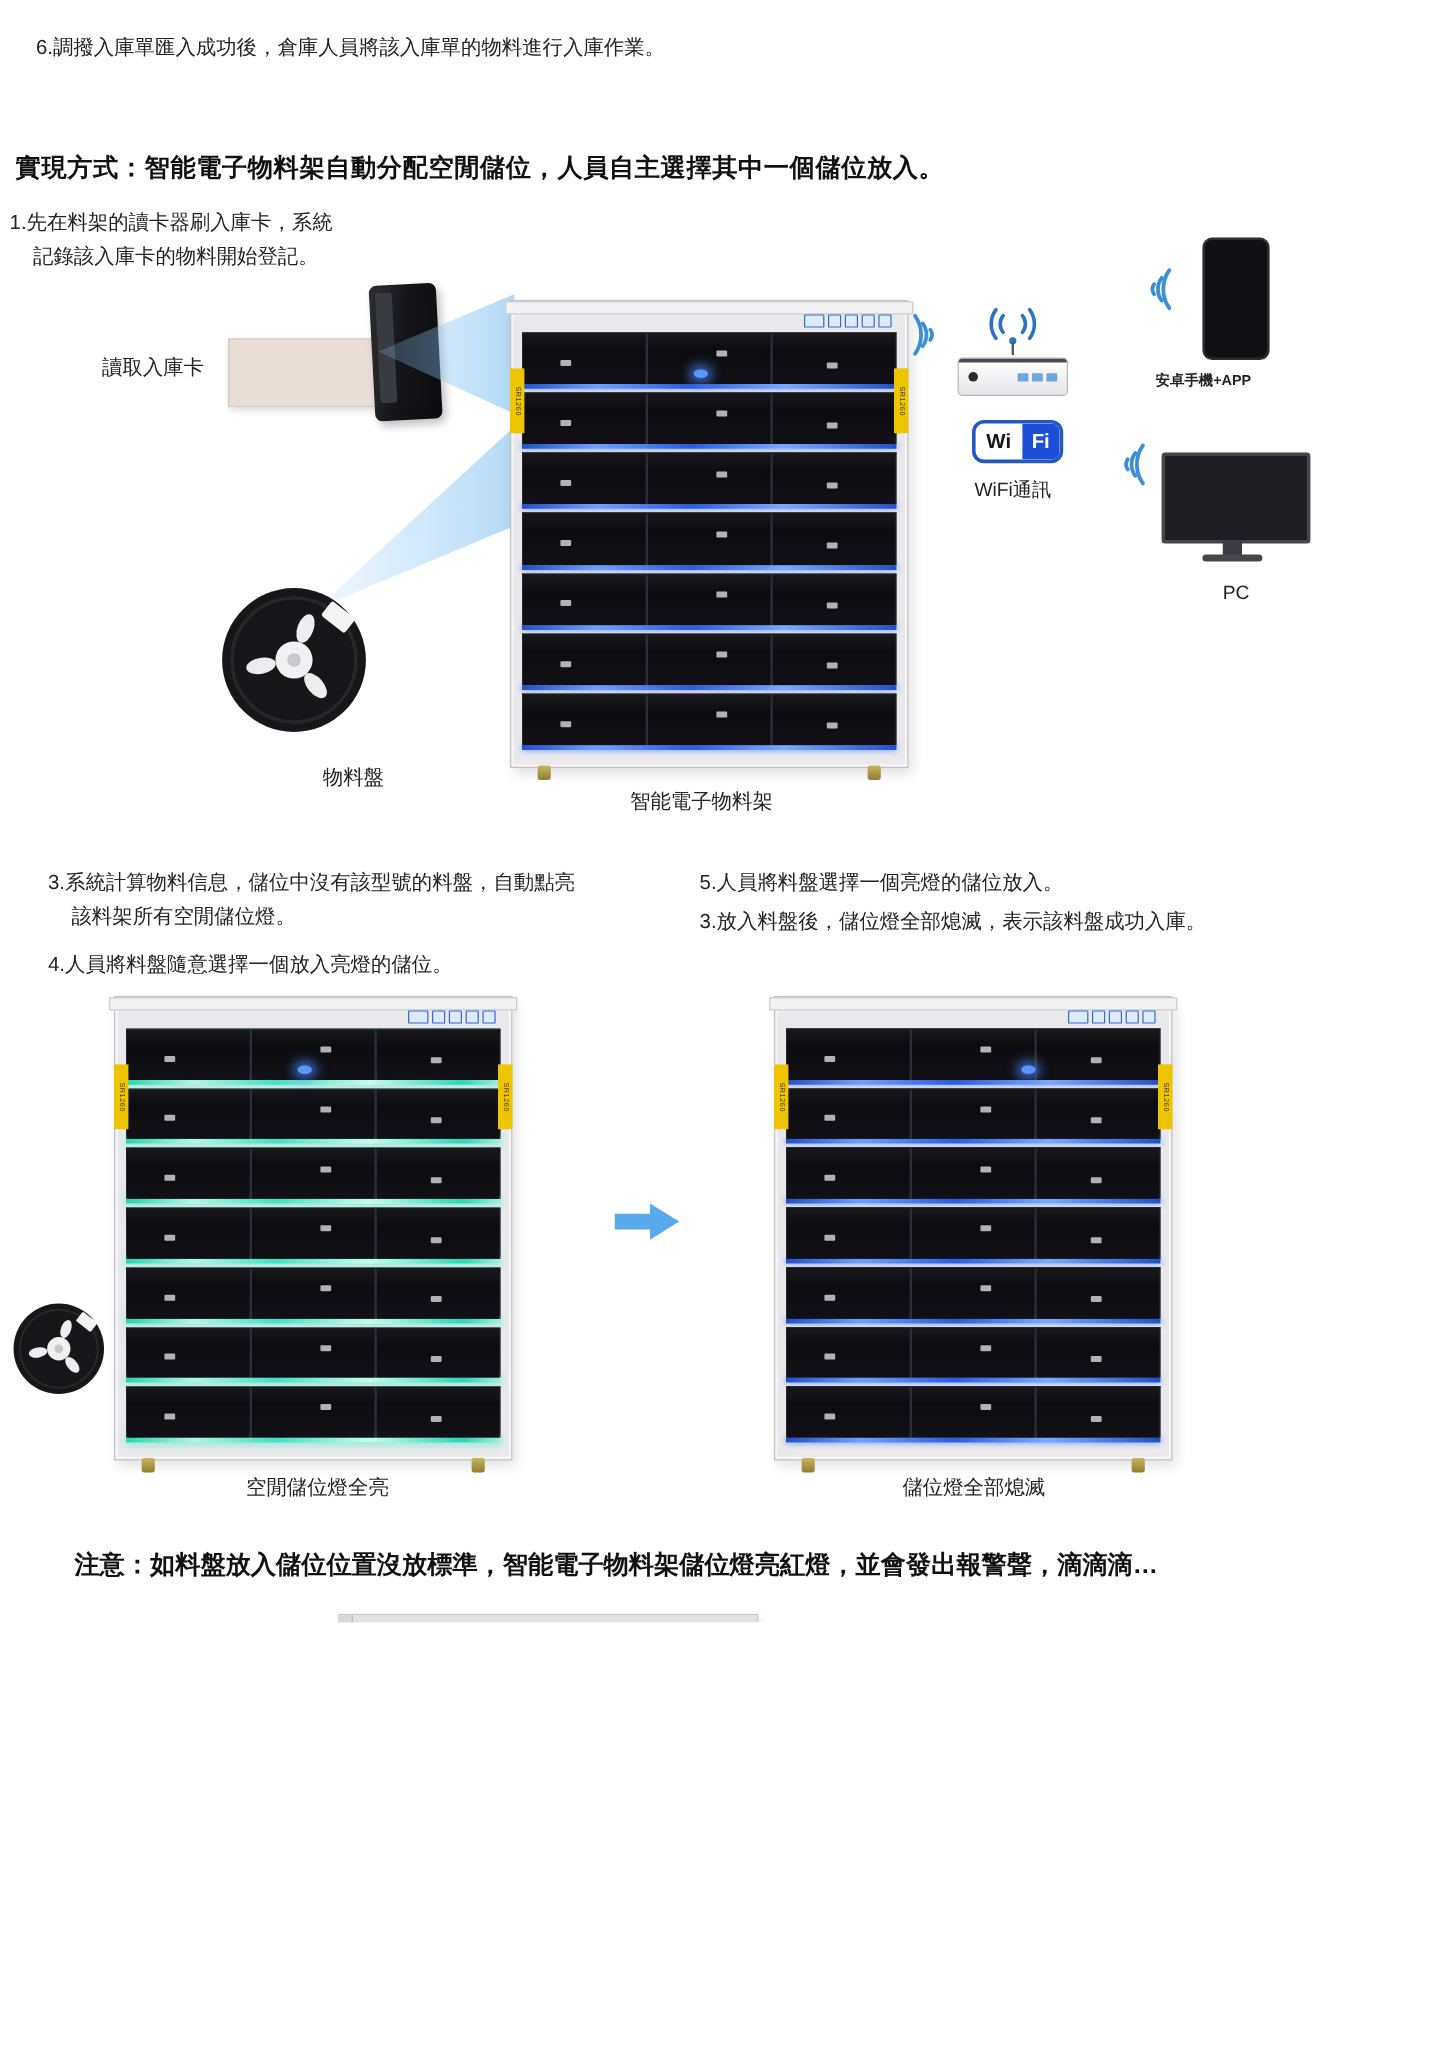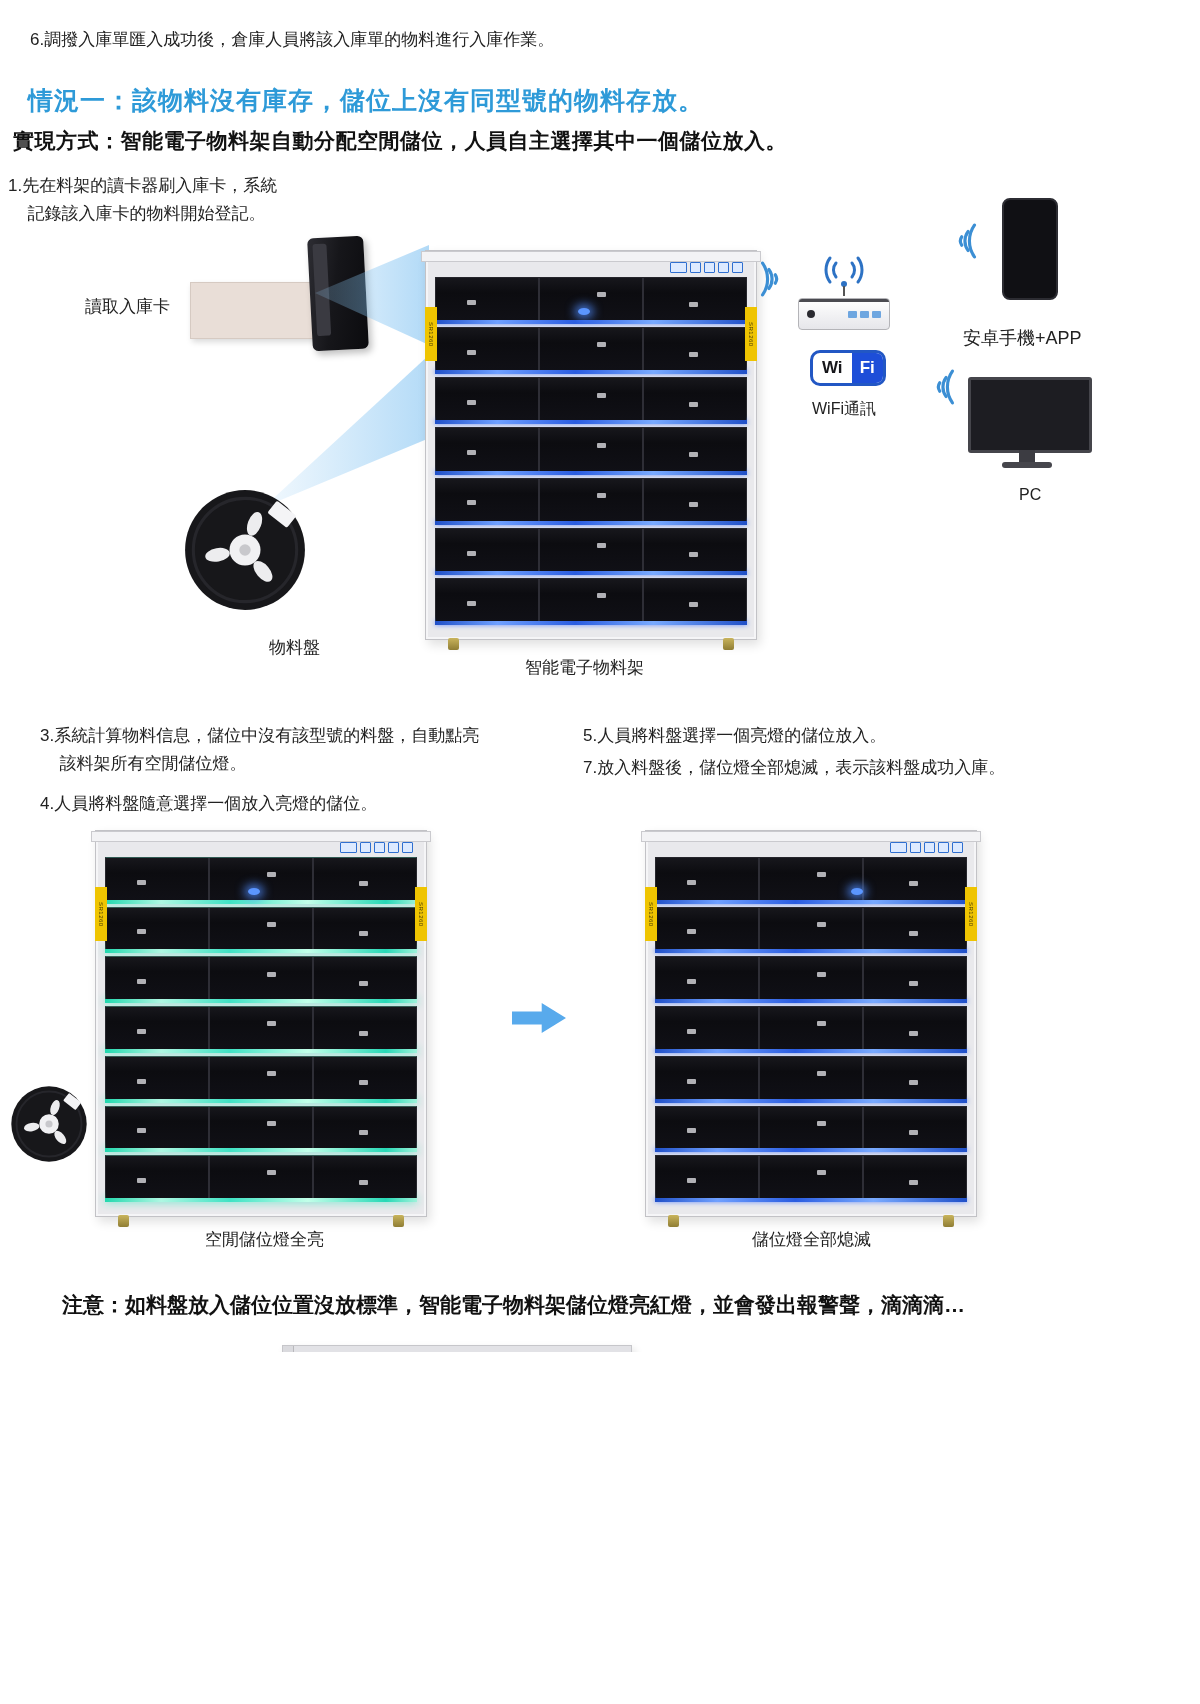--- a/index.html
+++ b/index.html
@@ -128,21 +128,20 @@
 
   .x-mark { position:absolute; left:845px; top:1382px; font-family:"Liberation Serif","DejaVu Serif",serif;
             font-style:italic; font-weight:bold; font-size:86px; color:#e23333; line-height:1; }
 </style>
 </head>
 <body>
 
 <div class="page">
 
   <div class="t" style="left:30px; top:26px;">6.調撥入庫單匯入成功後，倉庫人員將該入庫單的物料進行入庫作業。</div>
-  <div class="t title" style="left:28px; top:80px;">情況一：該物料沒有庫存，儲位上沒有同型號的物料存放。</div>
   <div class="t method" style="left:13px; top:124px;">實現方式：智能電子物料架自動分配空閒儲位，人員自主選擇其中一個儲位放入。</div>
 
   <div class="t hang" style="left:8px; top:172px;">1.先在料架的讀卡器刷入庫卡，系統
 記錄該入庫卡的物料開始登記。</div>
 
   <div class="t caption" style="left:85px; top:293px;">讀取入庫卡</div>
   <div class="inbound-card"></div>
   <div class="card-reader"></div>
 
   <div class="beam beam-1"></div>
@@ -311,37 +310,37 @@
     <span class="wifi-fi">Fi</span>
   </div>
   <div class="t caption" style="left:812px; top:396px; font-size:16px;">WiFi通訊</div>
 
   <svg class="signal" style="left:952px; top:222px; width:28px; height:38px;" viewBox="0 0 26 36">
     <path d="M21 3 A 26 26 0 0 0 21 33" stroke="#3c8fd4" stroke-width="3" fill="none" stroke-linecap="round"></path>
     <path d="M15 9 A 15 15 0 0 0 15 27" stroke="#3c8fd4" stroke-width="3" fill="none" stroke-linecap="round"></path>
     <path d="M9 14 A 7 7 0 0 0 9 22" stroke="#3c8fd4" stroke-width="3" fill="none" stroke-linecap="round"></path>
   </svg>
   <div class="phone"></div>
-  <div class="t caption" style="left:963px; top:324px; font-size:18px;">安卓手機+APP</div>
+  <div class="t caption" style="left:963px; top:308px; font-size:12px;font-weight:bold;">安卓手機+APP</div>
 
   <svg class="signal" style="left:930px; top:368px; width:28px; height:38px;" viewBox="0 0 26 36">
     <path d="M21 3 A 26 26 0 0 0 21 33" stroke="#3c8fd4" stroke-width="3" fill="none" stroke-linecap="round"></path>
     <path d="M15 9 A 15 15 0 0 0 15 27" stroke="#3c8fd4" stroke-width="3" fill="none" stroke-linecap="round"></path>
     <path d="M9 14 A 7 7 0 0 0 9 22" stroke="#3c8fd4" stroke-width="3" fill="none" stroke-linecap="round"></path>
   </svg>
   <div class="monitor"></div>
   <div class="monitor-stand"></div>
   <div class="monitor-base"></div>
   <div class="t caption" style="left:1019px; top:482px; font-size:16px;">PC</div>
 
   <div class="t hang" style="left:40px; top:722px;">3.系統計算物料信息，儲位中沒有該型號的料盤，自動點亮
 該料架所有空閒儲位燈。</div>
   <div class="t" style="left:40px; top:790px;">4.人員將料盤隨意選擇一個放入亮燈的儲位。</div>
   <div class="t" style="left:583px; top:722px;">5.人員將料盤選擇一個亮燈的儲位放入。</div>
-  <div class="t" style="left:583px; top:754px;">7.放入料盤後，儲位燈全部熄滅，表示該料盤成功入庫。</div>
+  <div class="t" style="left:583px; top:754px;">3.放入料盤後，儲位燈全部熄滅，表示該料盤成功入庫。</div>
 
   <svg class="reel" style="left:10px; top:1085px; width:78px; height:78px;" viewBox="0 0 120 120">
     <circle cx="60" cy="60" r="58" fill="#17171a"></circle>
     <circle cx="60" cy="60" r="50" fill="none" stroke="#26262b" stroke-width="3"></circle>
     <g fill="#ededef">
       <g transform="rotate(20 60 60)">
           <ellipse cx="60" cy="33" rx="6.5" ry="12"></ellipse>
         </g>
       <g transform="rotate(140 60 60)">
           <ellipse cx="60" cy="33" rx="6.5" ry="12"></ellipse>

